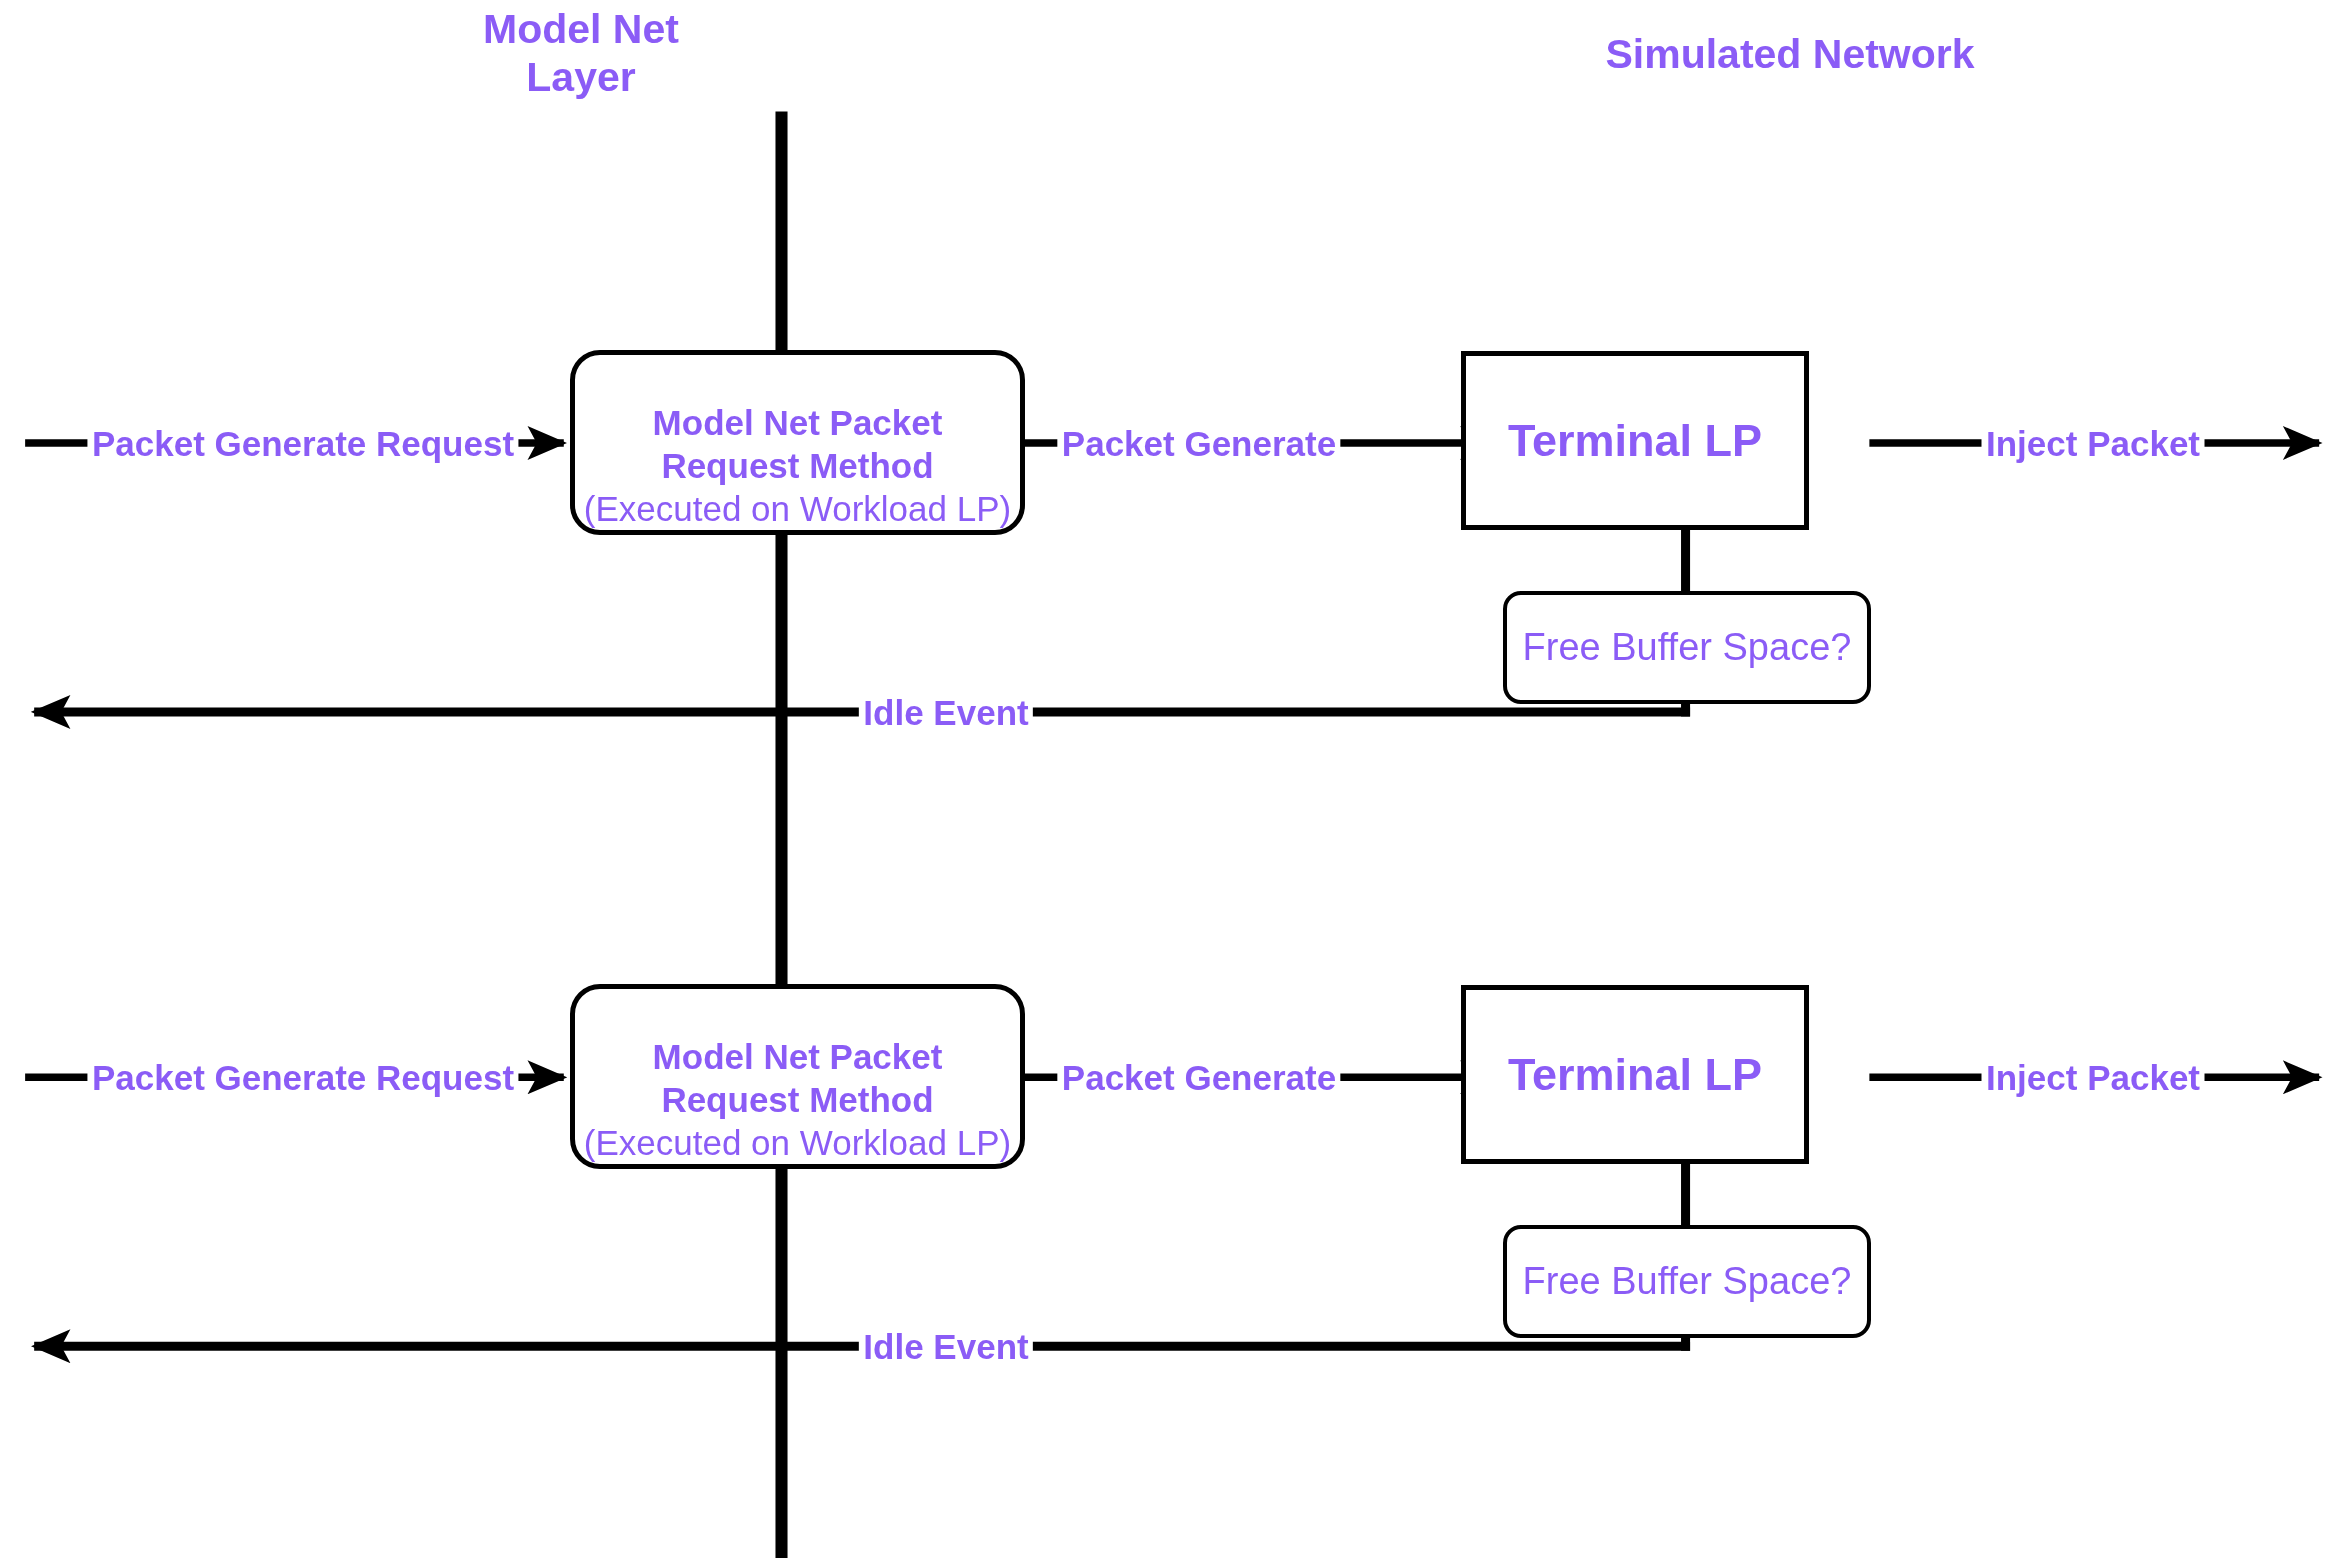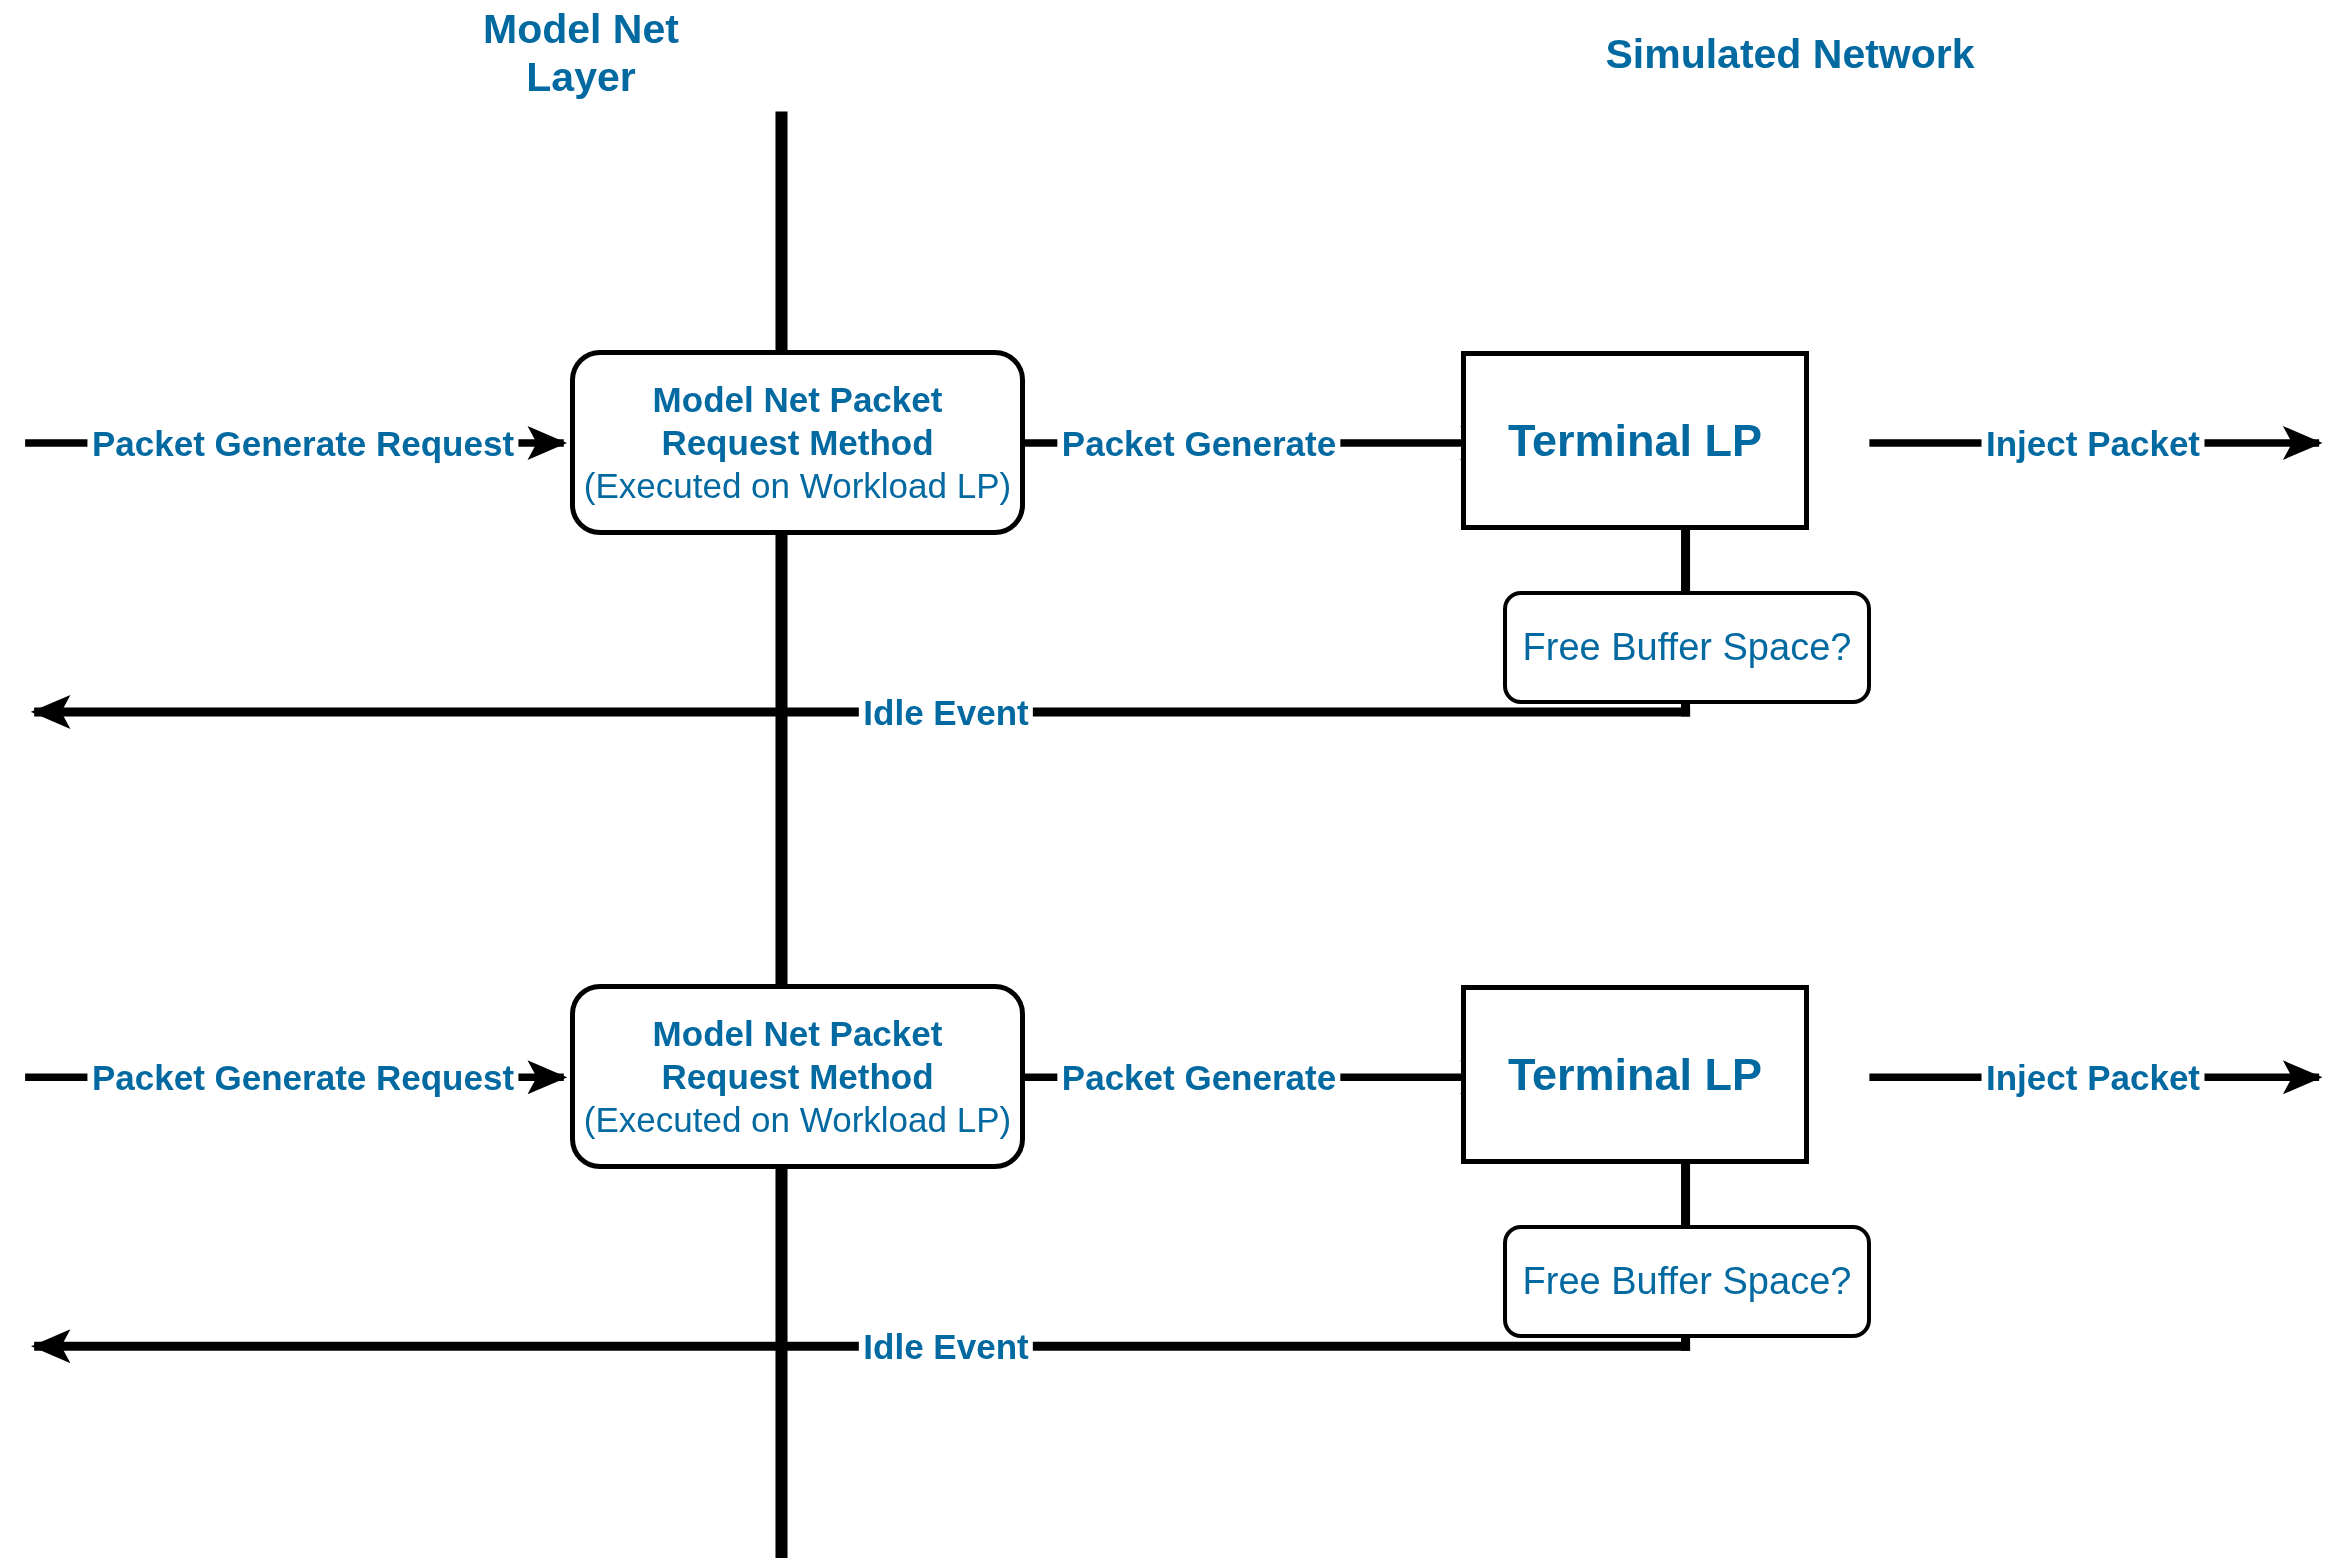--- a/index.html
+++ b/index.html
@@ -2,21 +2,21 @@
 <html style="font-size:12px"><head>
 <meta charset="utf-8">
 <style>
   html,body{margin:0;padding:0;background:#ffffff;}
   .canvas{
     position:relative;
     width:2342px;
     height:1564px;
     background:#ffffff;
     font-family:"Liberation Sans", sans-serif;
-    color:#0369a1;
+    color:#8b5cf6;
     overflow:hidden;
   }
   .layer-svg{
     position:absolute;
     left:0; top:0;
     width:2342px; height:1564px;
   }
   .hdr{
     position:absolute;
     transform:translateX(-50%);
@@ -35,20 +35,21 @@
     flex-direction:column;
     align-items:center;
     justify-content:center;
     text-align:center;
     box-sizing:border-box;
   }
   .method-box{
     left:570px; top:350px;
     width:455px; height:185px;
     border-radius:30px;
+    justify-content:flex-end;
   }
   .method-box .b{font-weight:bold;font-size:35px;line-height:43px;white-space:nowrap;}
   .method-box .r{font-weight:normal;font-size:35px;line-height:43px;white-space:nowrap;}
   .terminal-box{
     left:1461px; top:351px;
     width:348px; height:179px;
     border-radius:0;
     font-weight:bold;
     font-size:45px;
     white-space:nowrap;

